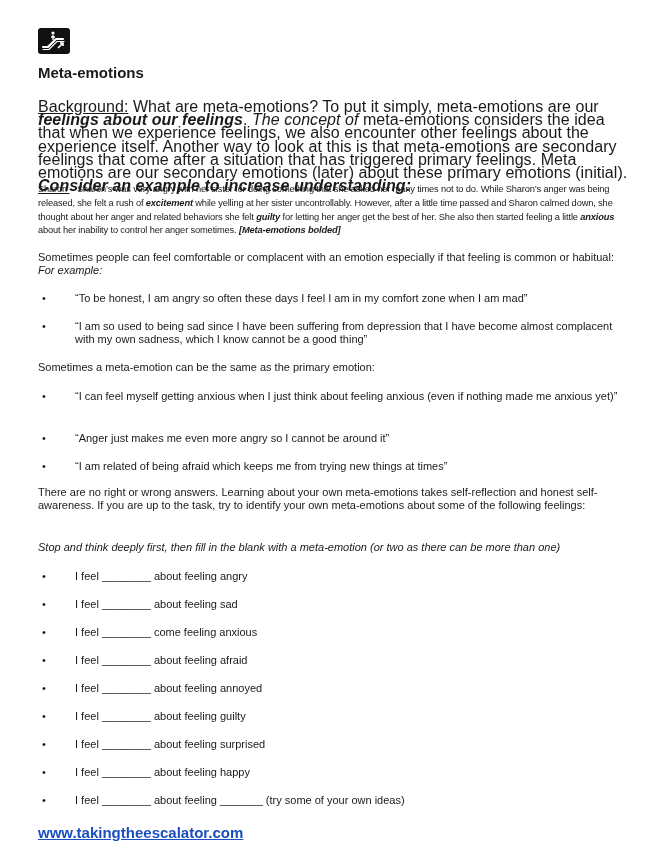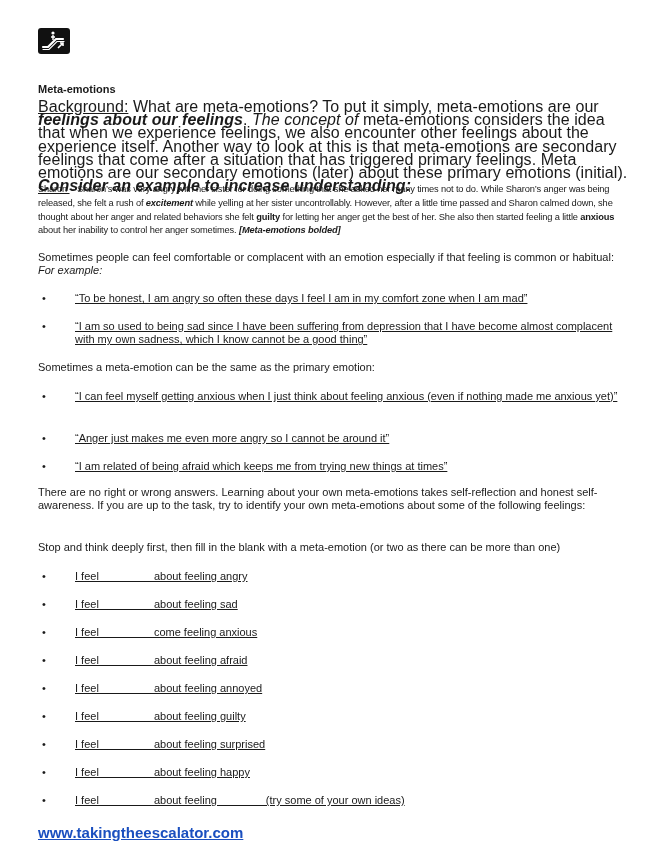--- a/index.html
+++ b/index.html
@@ -1,36 +1,36 @@
 <!DOCTYPE html>
 <html><head>
 <meta charset="utf-8">
 <style>
   html, body { margin: 0; padding: 0; background: #ffffff; }
   body { width: 657px; height: 851px; position: relative; overflow: hidden;
          font-family: "Liberation Sans", sans-serif; color: #1a1a1a; }
   .logo { position: absolute; left: 38px; top: 28px; width: 32px; height: 26px;
           background: #111; border-radius: 3px; }
   .logo svg { position: absolute; left: 0; top: 0; }
-  .title { position: absolute; left: 38px; top: 83px; font-size: 11px; font-weight: bold; }
+  .title { position: absolute; left: 38px; top: 64px; font-size: 15px; font-weight: bold; }
   .bg-para { position: absolute; left: 38px; top: 100px; width: 590px; font-size: 16px;
              line-height: 13.2px; letter-spacing: 0.05px; }
   .u { text-decoration: underline; }
   .bi { font-weight: bold; font-style: italic; }
   .i { font-style: italic; }
-  .b { font-weight: bold; }
+  .b { font-weight: bold; font-style: italic; }
   .sharon { position: absolute; left: 38px; top: 183px; width: 590px; font-size: 9.3px;
             line-height: 13.8px; letter-spacing: -0.15px; }
   .section-head { position: absolute; left: 38px; width: 590px; font-size: 11px;
                   font-weight: normal; line-height: 13.2px; }
   .bullet { position: absolute; left: 62px; width: 560px; font-size: 11px; line-height: 13.2px; }
   .bullet .dot { position: absolute; left: -20px; top: 0; font-size: 11px; }
-  .bullet .txt { display: block; padding-left: 13px; text-decoration: underline; }
+  .bullet .txt { display: block; padding-left: 13px; }
   .instr { position: absolute; left: 38px; top: 541px; width: 600px; font-size: 11px;
-           line-height: 13.2px; }
+           font-style: italic; line-height: 13.2px; }
   .footer-link { position: absolute; left: 38px; top: 824px; font-size: 15px; font-weight: bold;
                  color: #1a4fbf; text-decoration: underline; }
 </style>
 </head>
 <body>
 
 <div class="logo">
   <svg width="32" height="26" viewBox="0 0 32 26">
     <path d="M5 19 L10 19 L18 11 L25 11" stroke="#fff" stroke-width="2.2" fill="none" stroke-linecap="round" stroke-linejoin="round"></path>
     <path d="M5 21.5 L11 21.5 L19 13.5 L26 13.5" stroke="#fff" stroke-width="1.2" fill="none" stroke-linecap="round"></path>

